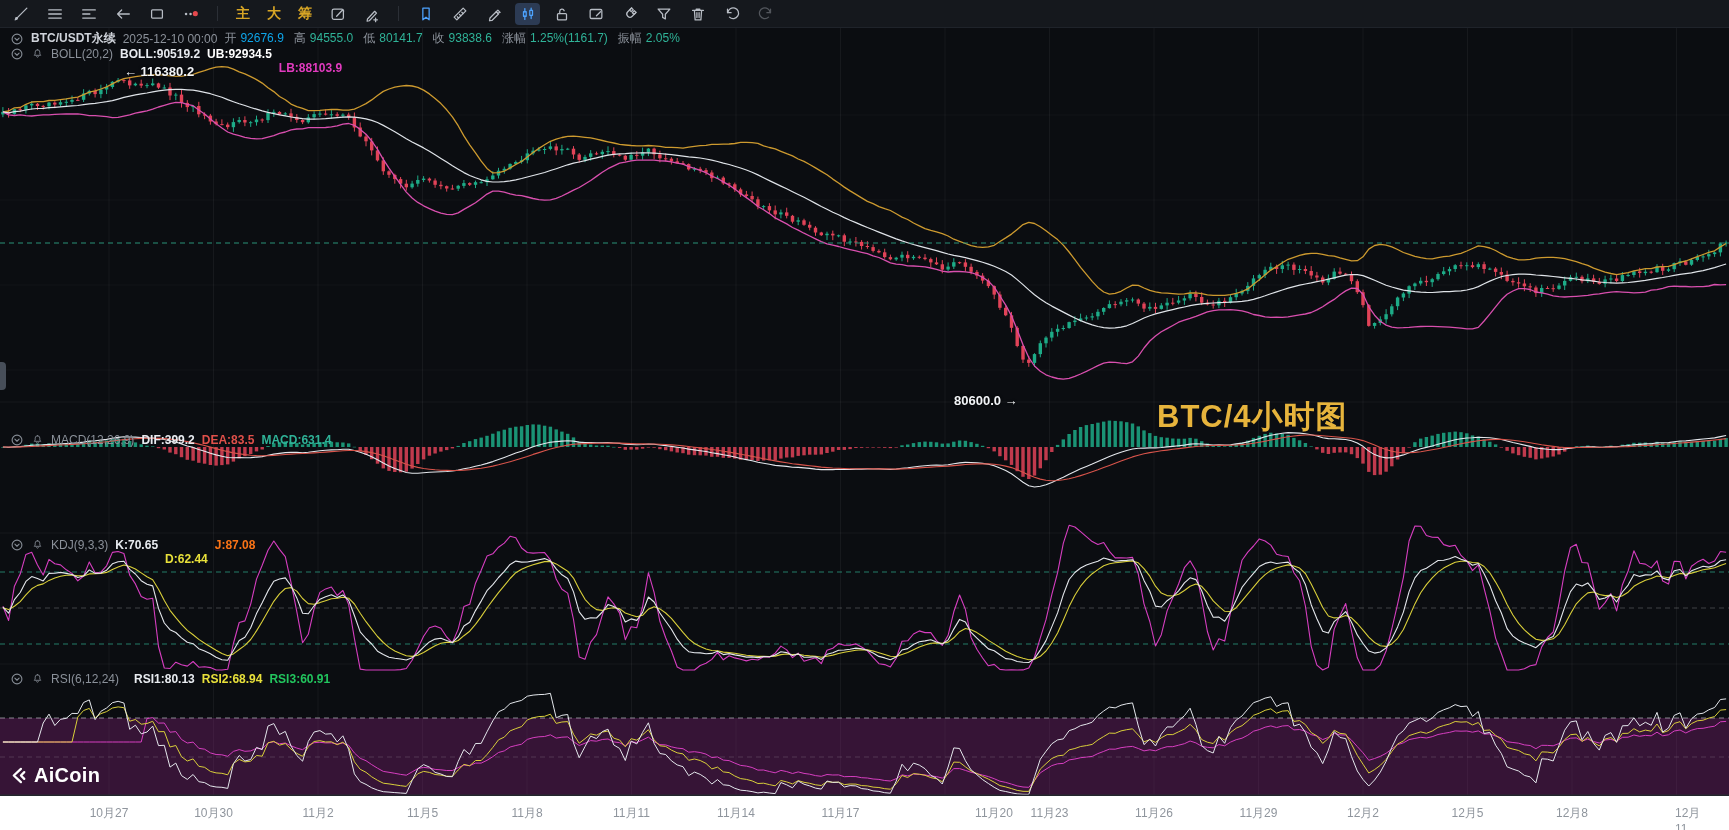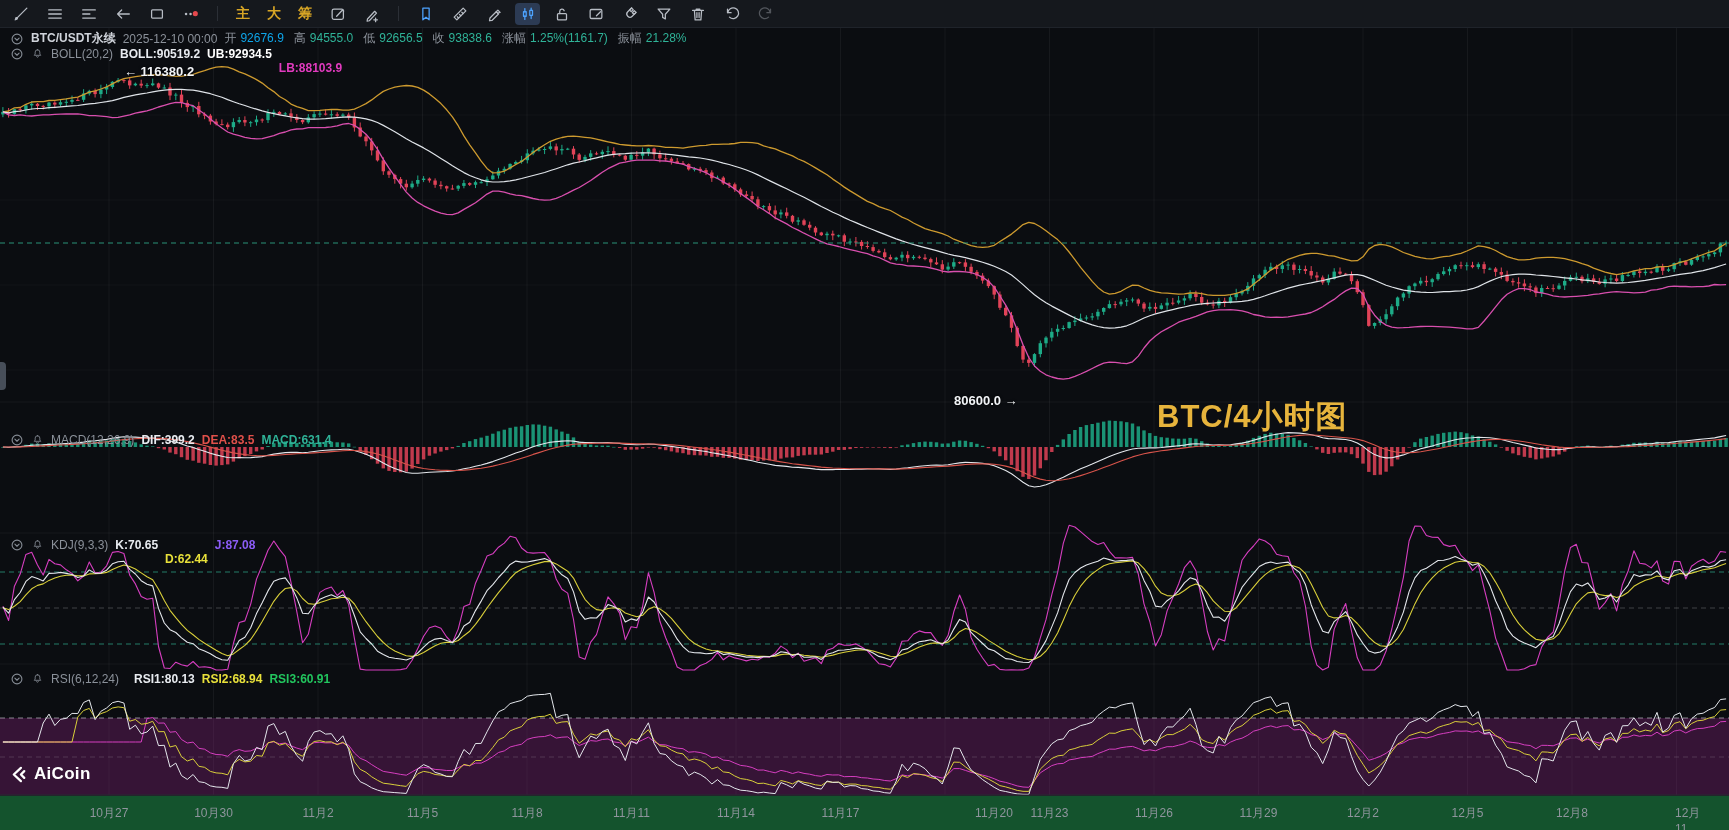--- a/index.html
+++ b/index.html
@@ -37,26 +37,26 @@
   .row .ic svg{width:14px;height:14px;}
   .row .ic.bell svg{width:13px;height:13px;}
   .kv{display:inline-flex;gap:4px;align-items:baseline;}
   
   .ann{position:absolute;color:#f2f4f7;font-size:13px;font-weight:700;z-index:15;
        text-shadow:0 0 3px #000;}
   #watermark{position:absolute;left:1157px;top:396px;font-size:31px;font-weight:700;
        color:#e7b43c;z-index:15;letter-spacing:1px;}
   
   #axis{position:absolute;left:0;top:795px;width:100%;height:35px;
-        border-top:1px solid #23262c;background:#14532d;z-index:10;}
+        border-top:1px solid #23262c;background:#ffffff;z-index:10;}
   #axis span{position:absolute;top:9px;transform:translateX(-50%);
         font-size:12px;color:#8f959d;}
   
   #logo{position:absolute;left:10px;top:764px;display:flex;align-items:center;gap:5px;
-        z-index:18;color:#fff;font-weight:700;font-size:17px;letter-spacing:.3px;}
+        z-index:18;color:#fff;font-weight:700;font-size:20px;letter-spacing:.3px;}
   #logo svg{width:19px;height:19px;}
   
   #pane-handle{position:absolute;left:0;top:362px;width:6px;height:28px;
         background:#474e59;border-radius:0 4px 4px 0;z-index:16;cursor:row-resize;}
 </style>
 </head>
 <body>
 
 <svg id="chart" xmlns="http://www.w3.org/2000/svg" viewBox="0 0 1729 830">
     <line x1="109" y1="28" x2="109" y2="795" stroke="rgba(255,255,255,0.05)" stroke-width="1"></line>
@@ -838,33 +838,33 @@
       <span class="kv">
         <span style="color: rgb(139, 145, 154);">开</span>
         <span style="color: #0ea5e9;">92676.9</span>
       </span>
       <span class="kv">
         <span style="color: rgb(139, 145, 154);">高</span>
         <span style="color: rgb(47, 179, 152);">94555.0</span>
       </span>
       <span class="kv">
         <span style="color: rgb(139, 145, 154);">低</span>
-        <span style="color: rgb(47, 179, 152);">92656.5</span>
+        <span style="color: rgb(47, 179, 152);">80141.7</span>
       </span>
       <span class="kv">
         <span style="color: rgb(139, 145, 154);">收</span>
         <span style="color: rgb(47, 179, 152);">93838.6</span>
       </span>
       <span class="kv">
         <span style="color: rgb(139, 145, 154);">涨幅</span>
         <span style="color: rgb(47, 179, 152);">1.25%(1161.7)</span>
       </span>
       <span class="kv">
         <span style="color: rgb(139, 145, 154);">振幅</span>
-        <span style="color: rgb(47, 179, 152);">21.28%</span>
+        <span style="color: rgb(47, 179, 152);">2.05%</span>
       </span>
     </span>
 </div>
 
 <div class="row" id="boll-row" style="top:46px">
     <span class="ic">
       <svg viewBox="0 0 20 20" fill="none" stroke="currentColor" stroke-width="1.6" stroke-linecap="round" stroke-linejoin="round">
         <circle cx="10" cy="10" r="7"></circle>
         <path d="M7 8.8l3 3 3-3"></path>
       </svg>
@@ -907,21 +907,21 @@
     </span>
     <span class="ic bell">
       <svg viewBox="0 0 20 20" fill="none" stroke="currentColor" stroke-width="1.3" stroke-linecap="round" stroke-linejoin="round">
         <path d="M10 4.2a3.6 3.6 0 0 0-3.6 3.6v3.1L5 12.8h10l-1.4-1.9V7.8A3.6 3.6 0 0 0 10 4.2z"></path>
         <path d="M8.6 14.8a1.5 1.5 0 0 0 2.8 0"></path>
       </svg>
     </span>
     <span style="color: rgb(139, 145, 154);">KDJ(9,3,3)</span>
     <span style="color: rgb(232, 235, 240); font-weight: 700;">K:70.65</span>
     <span style="color: rgb(232, 224, 58); font-weight: 700; margin-top: 28px;">D:62.44</span>
-    <span style="color: #8b5cf6; font-weight: 700;">J:87.08</span>
+    <span style="color: #f97316; font-weight: 700;">J:87.08</span>
   </div>
 <div class="row" id="rsi-row" style="top:671px">
     <span class="ic">
       <svg viewBox="0 0 20 20" fill="none" stroke="currentColor" stroke-width="1.6" stroke-linecap="round" stroke-linejoin="round">
         <circle cx="10" cy="10" r="7"></circle>
         <path d="M7 8.8l3 3 3-3"></path>
       </svg>
     </span>
     <span class="ic bell">
       <svg viewBox="0 0 20 20" fill="none" stroke="currentColor" stroke-width="1.3" stroke-linecap="round" stroke-linejoin="round">

